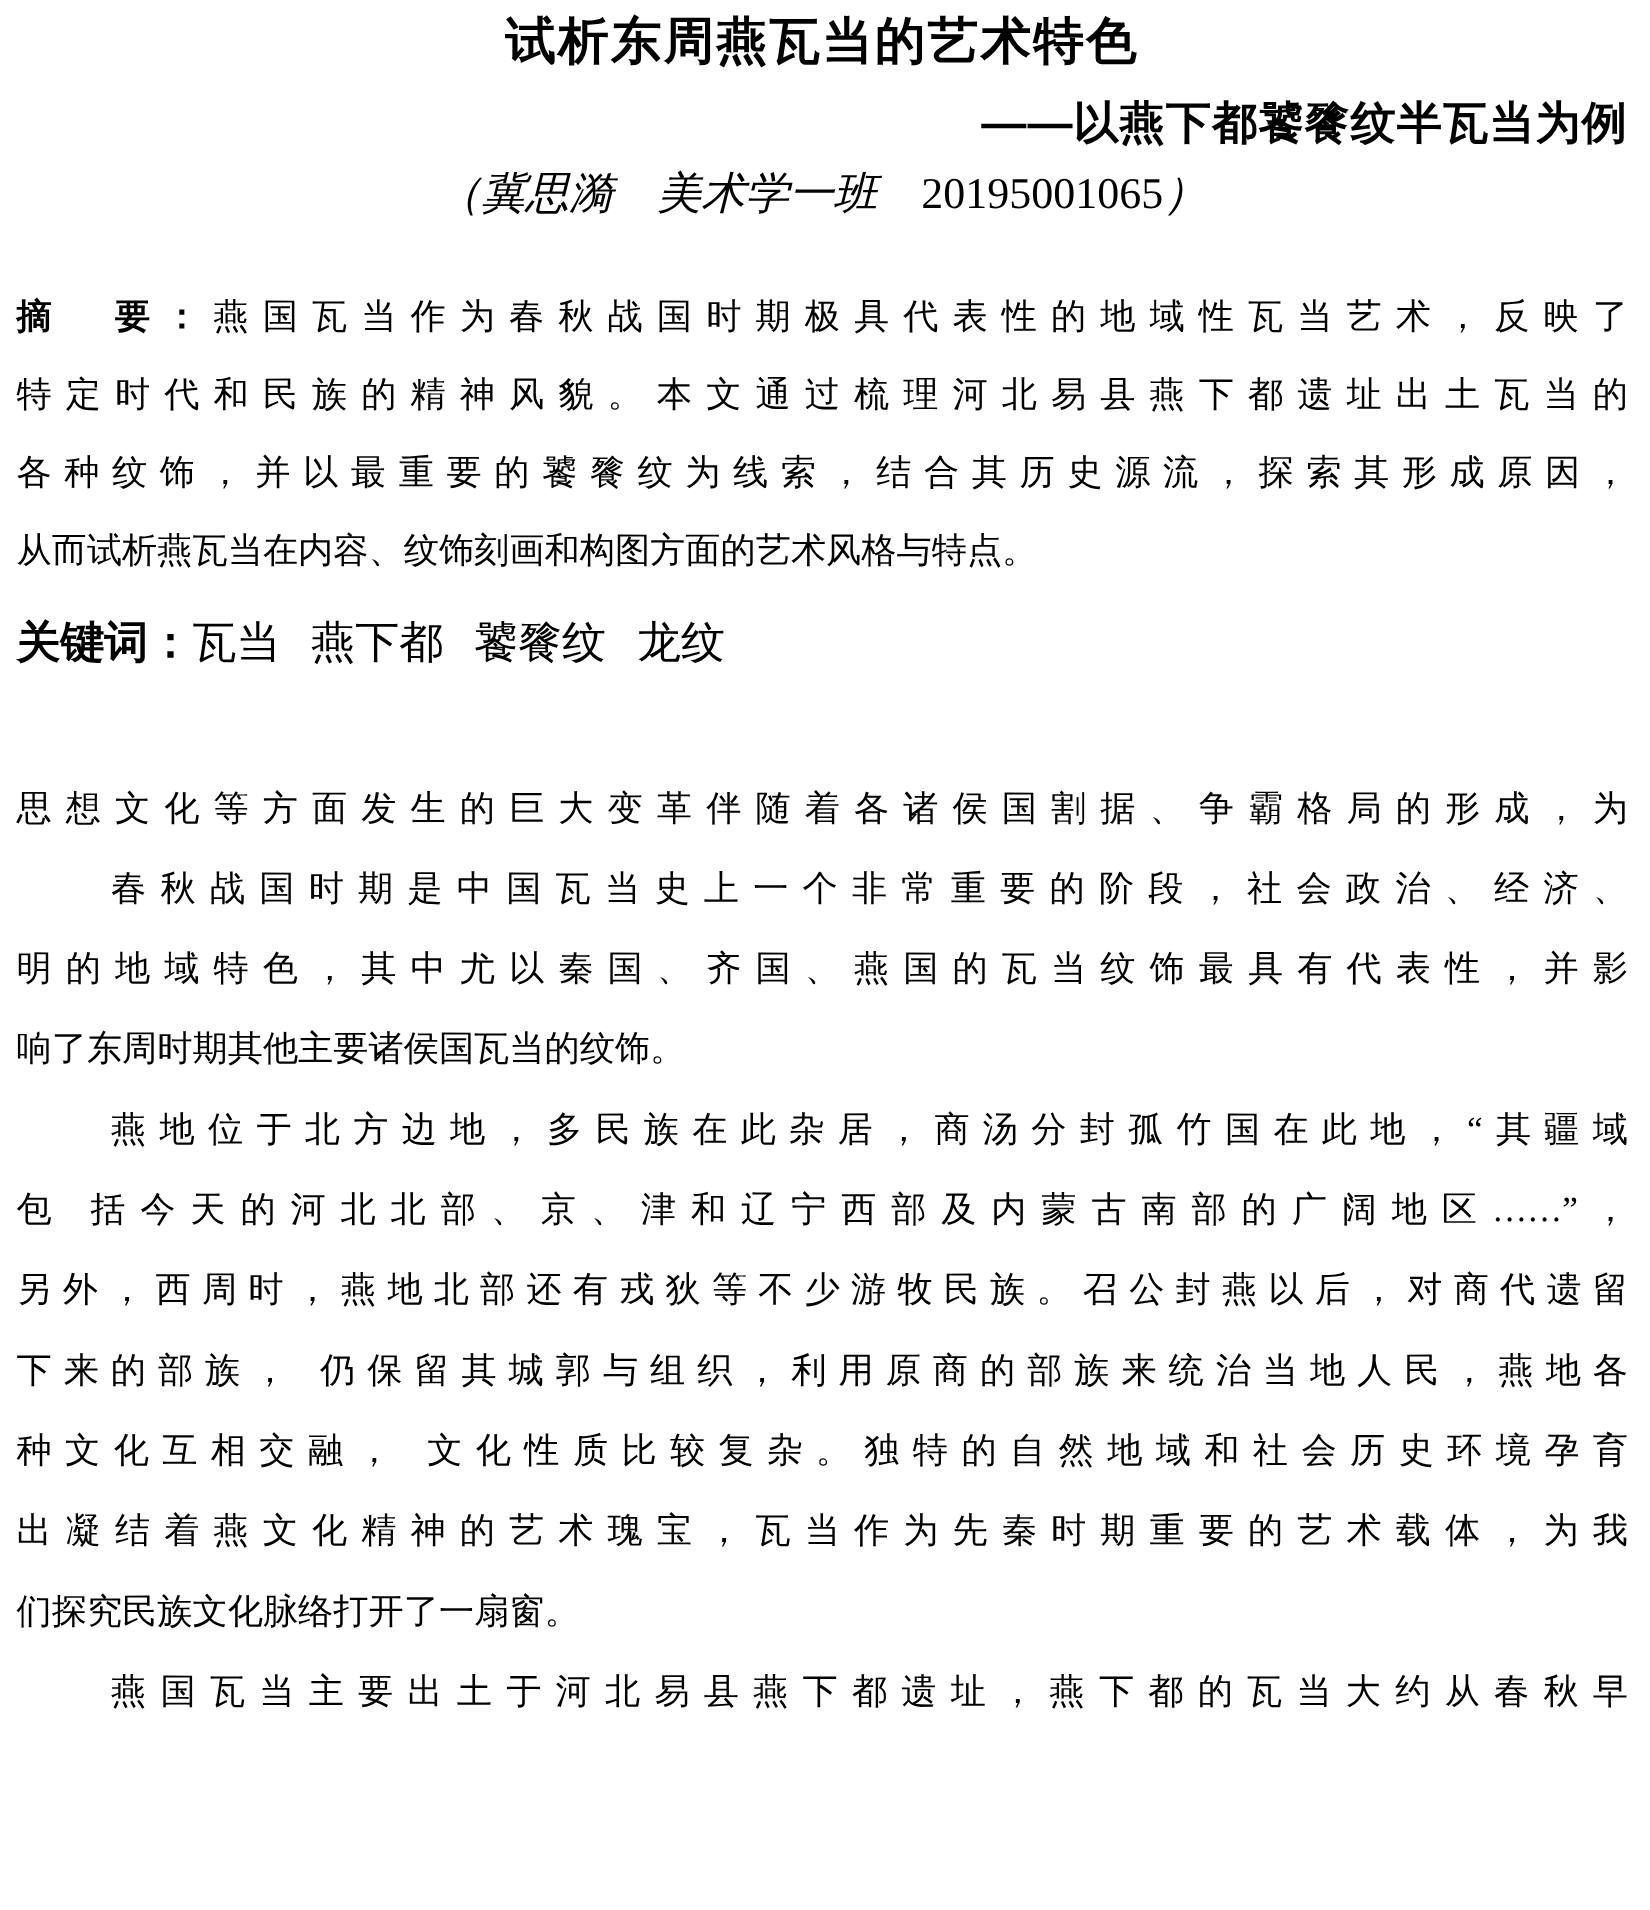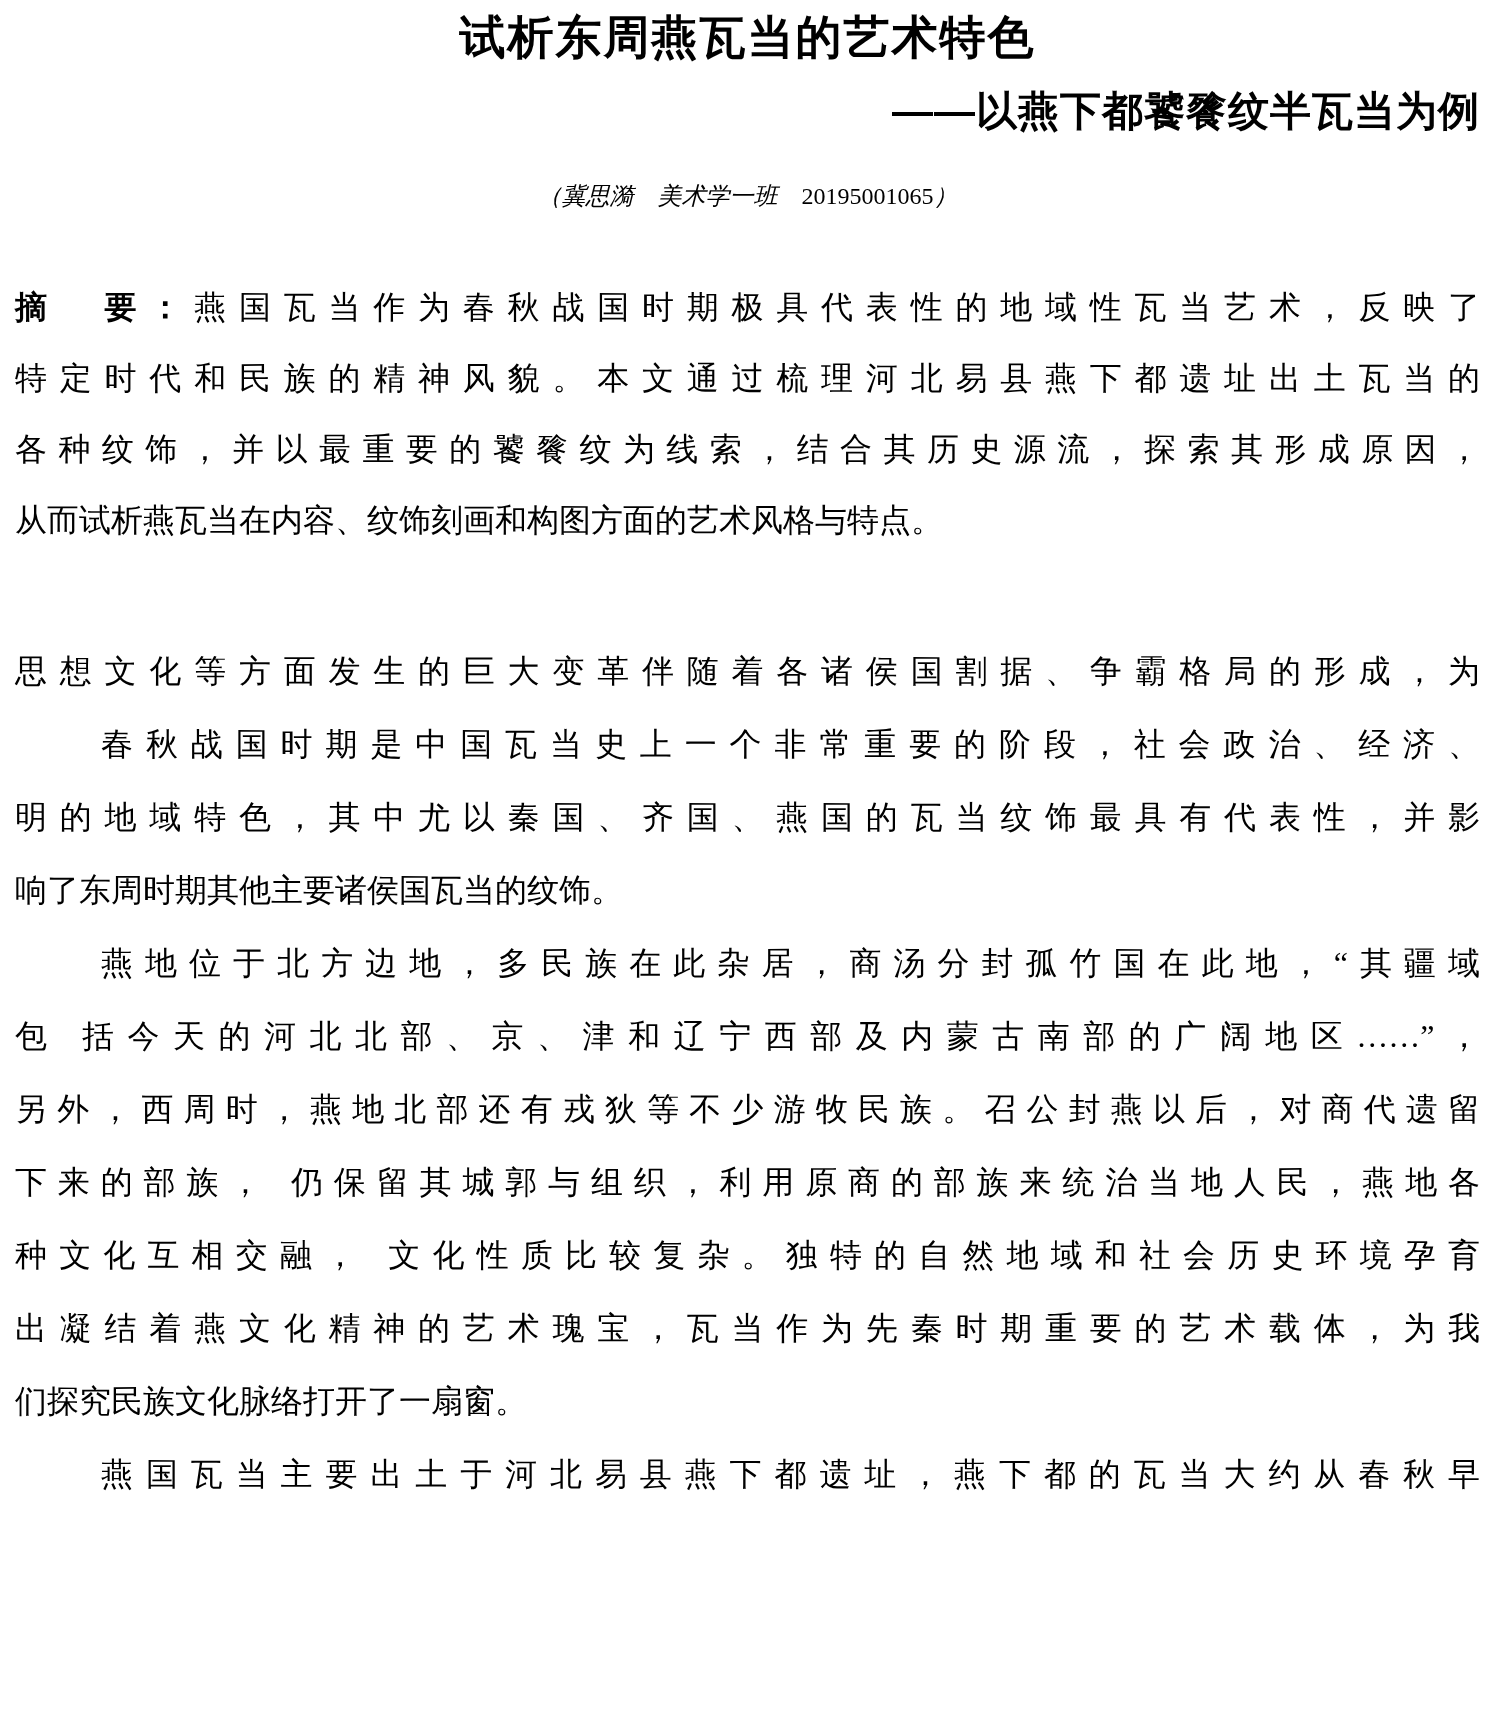--- a/index.html
+++ b/index.html
@@ -25,23 +25,23 @@
     text-align:right;
     font-weight:bold;
     font-size:41px;
     line-height:54px;
     margin-top:16px;
     font-family:"Liberation Sans","DejaVu Sans",sans-serif;
     letter-spacing:1px;
   }
   .byline{
     text-align:center;
-    font-size:24px;
+    font-size:40px;
     line-height:52px;
-    margin-top:32px;
+    margin-top:12px;
   }
   .byline .cn{font-style:italic;}
   .abstract{margin-top:50px;}
   .bline{
     font-size:32px;
     line-height:71px;
     text-align:justify;
     text-align-last:justify;
   }
   .bold{font-weight:bold;}
@@ -71,20 +71,23 @@
 
   <div class="abstract">
     <div class="bline">
       <span class="bold">摘　要：</span><span>燕国瓦当作为春秋战国时期极具代表性的地域性瓦当艺术，反映了</span>
     </div>
     <div class="bline">特定时代和民族的精神风貌。本文通过梳理河北易县燕下都遗址出土瓦当的</div>
     <div class="bline">各种纹饰，并以最重要的饕餮纹为线索，结合其历史源流，探索其形成原因，</div>
     <div class="bline last">从而试析燕瓦当在内容、纹饰刻画和构图方面的艺术风格与特点。</div>
   </div>
 
+  <div class="keywords">
+    <span class="bold">关键词：</span><span class="kw">瓦当</span><span class="kw">燕下都</span><span class="kw">饕餮纹</span><span class="kw">龙纹</span>
+  </div>
 
   <div class="bodytext">
 
     <div>
       <div class="bline">思想文化等方面发生的巨大变革伴随着各诸侯国割据、争霸格局的形成，为</div>
       <div class="bline indent">春秋战国时期是中国瓦当史上一个非常重要的阶段，社会政治、经济、</div>
       <div class="bline">明的地域特色，其中尤以秦国、齐国、燕国的瓦当纹饰最具有代表性，并影</div>
       <div class="bline last">响了东周时期其他主要诸侯国瓦当的纹饰。</div>
     </div>
 

